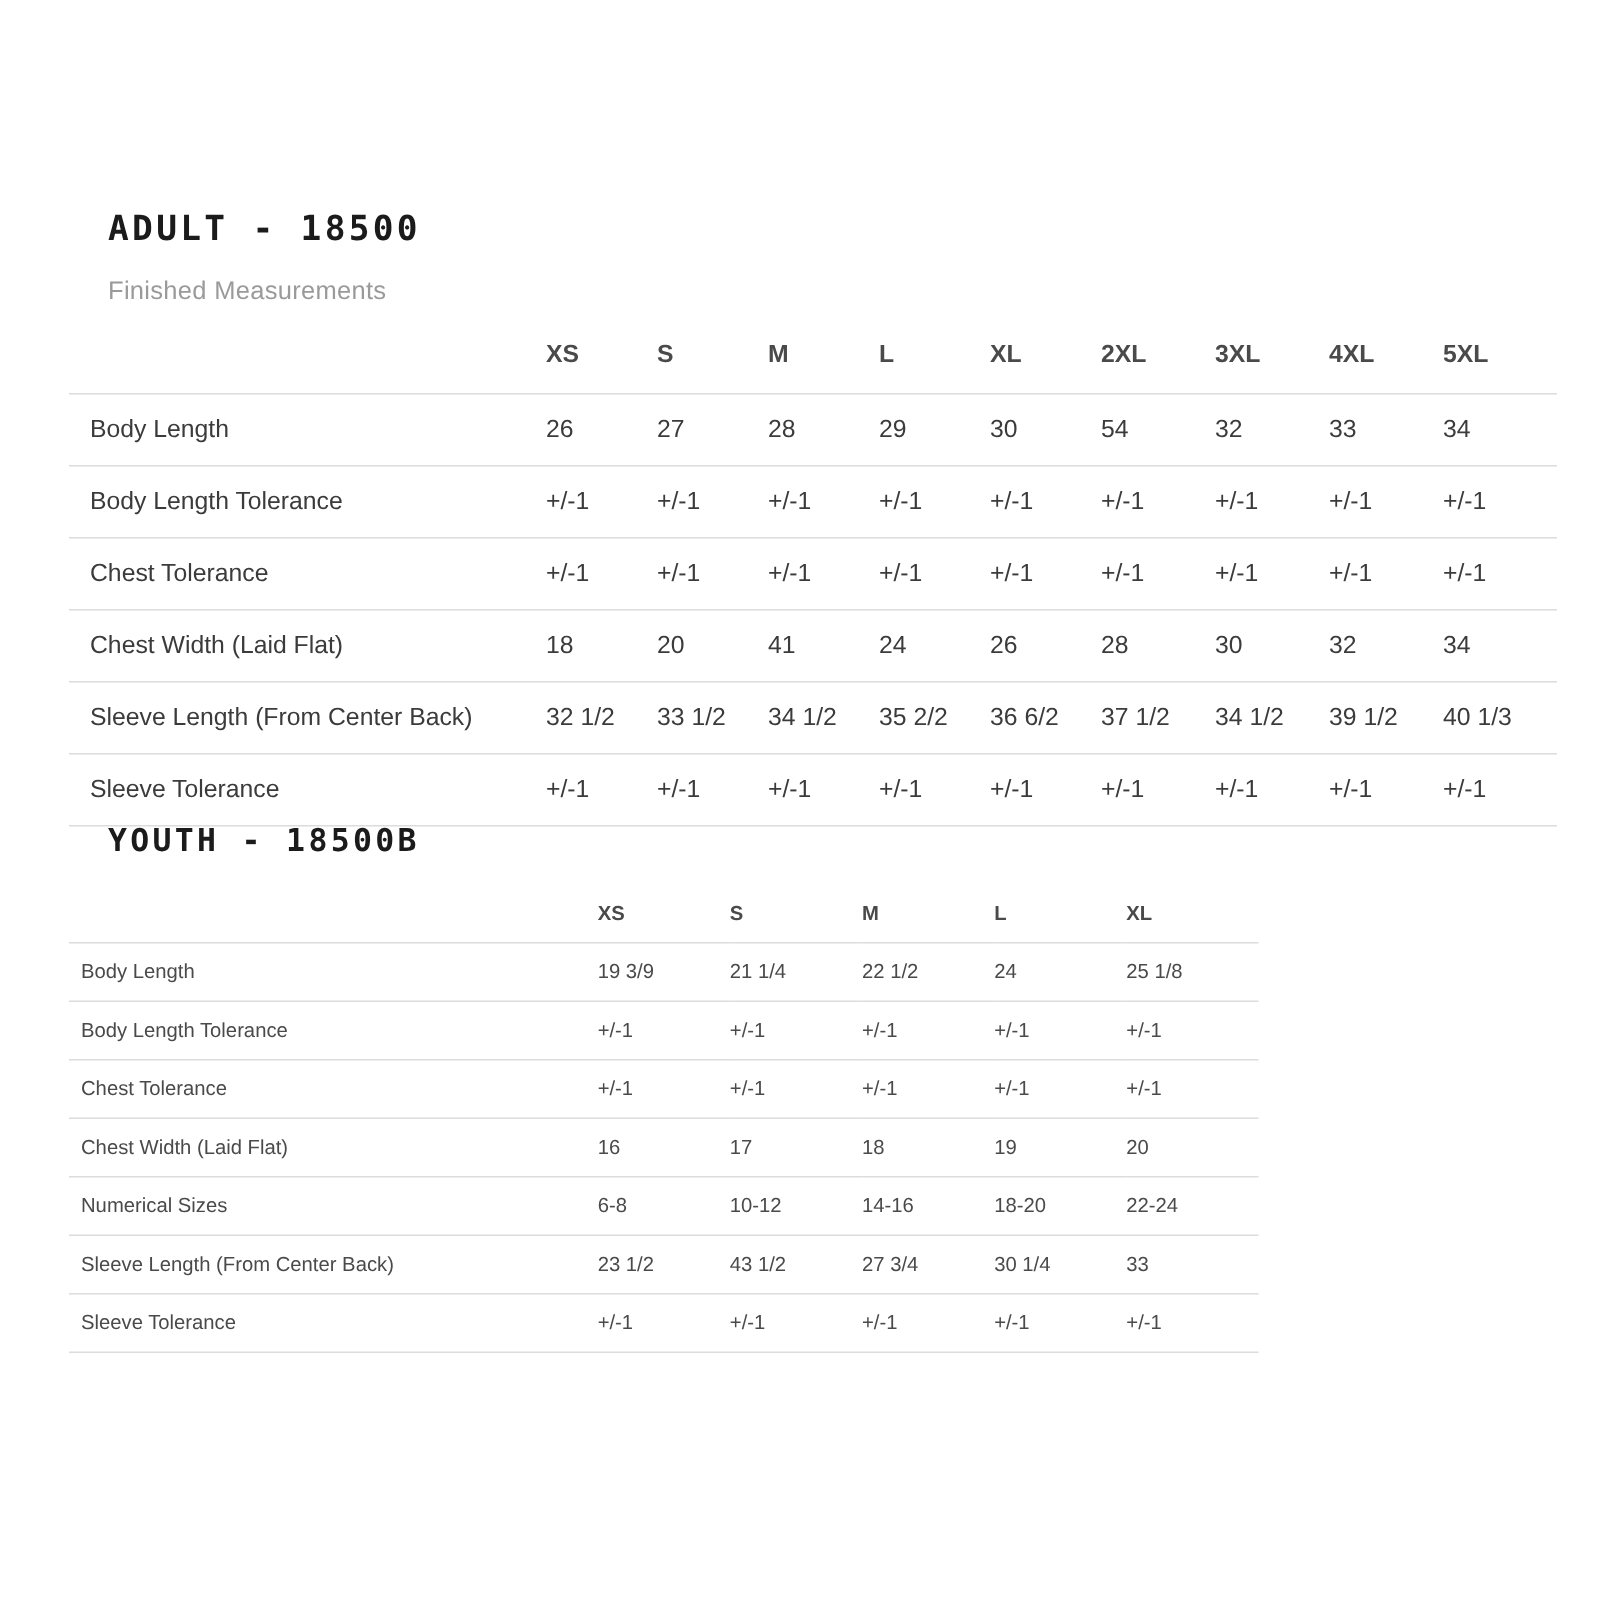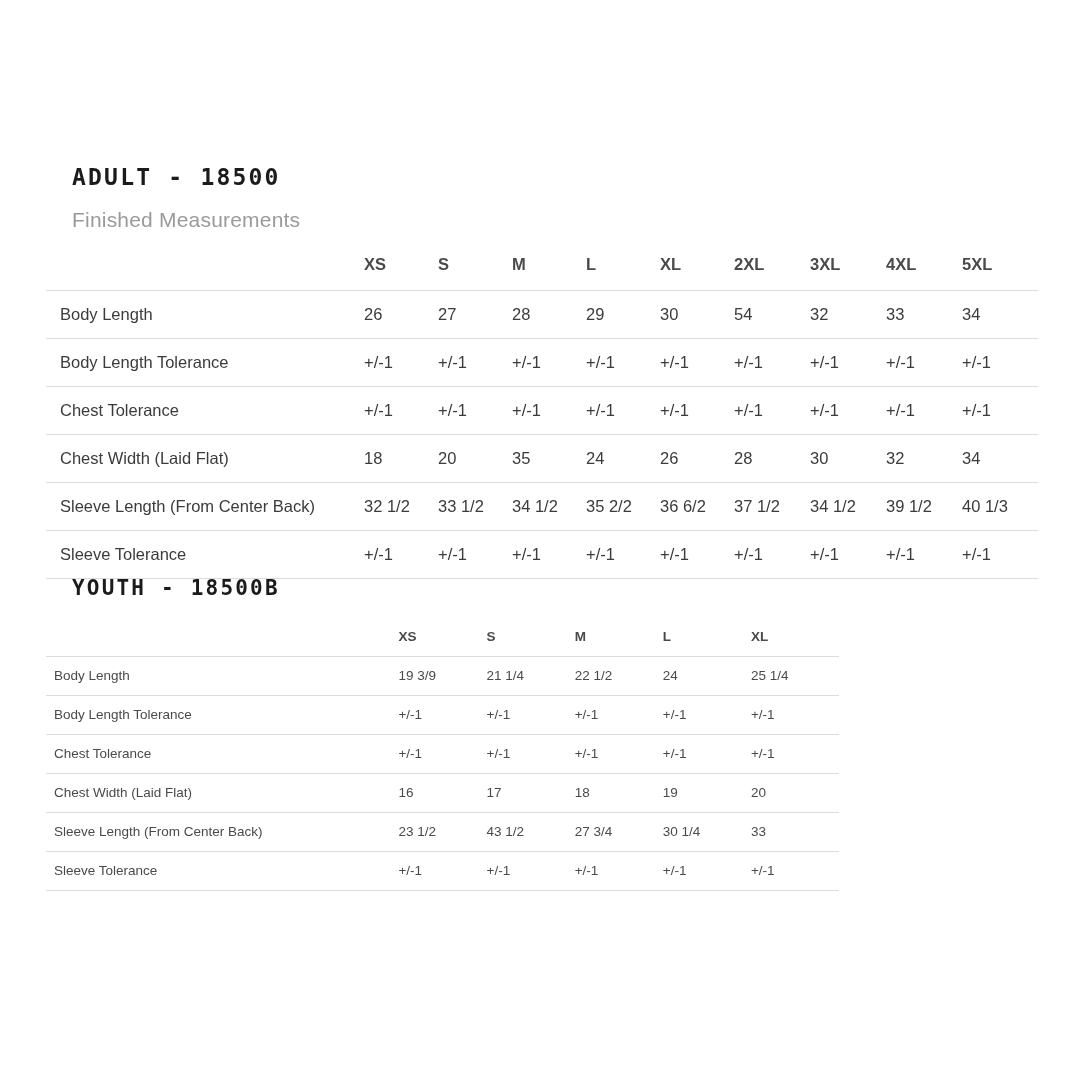--- a/index.html
+++ b/index.html
@@ -16,33 +16,33 @@
     width: 1080px;
     height: 1080px;
     background: #ffffff;
     overflow: hidden;
   }
 
   
   .adult-section {
     position: absolute;
     left: 46px;
-    top: 164px;
+    top: 140px;
     width: 988px;
   }
   .adult-title {
     font-family: "DejaVu Sans Mono", monospace;
     font-size: 23px;
     font-weight: bold;
     letter-spacing: 2.2px;
     color: #1b1b1b;
     margin: 0 0 18px 26px;
   }
   .adult-subtitle {
-    font-size: 21px;
+    font-size: 17px;
     color: #9a9a9a;
     font-weight: normal;
     margin: 0 0 14px 26px;
     letter-spacing: 0.2px;
   }
 
   table {
     border-collapse: collapse;
     width: 100%;
     table-layout: fixed;
@@ -82,21 +82,21 @@
   .adult-table .label-cell {
     padding-left: 14px;
     white-space: nowrap;
   }
   .adult-table thead .label-cell { padding-left: 14px; }
 
   
   .youth-section {
     position: absolute;
     left: 46px;
-    top: 576px;
+    top: 548px;
     width: 793px;
   }
   .youth-title {
     font-family: "DejaVu Sans Mono", monospace;
     font-size: 21px;
     font-weight: bold;
     letter-spacing: 2.2px;
     color: #1b1b1b;
     margin: 0 0 22px 26px;
   }
@@ -202,21 +202,21 @@
           <td>+/-1</td>
           <td>+/-1</td>
           <td>+/-1</td>
           <td>+/-1</td>
           <td>+/-1</td>
         </tr>
         <tr>
           <td class="label-cell">Chest Width (Laid Flat)</td>
           <td>18</td>
           <td>20</td>
-          <td>35</td>
+          <td>41</td>
           <td>24</td>
           <td>26</td>
           <td>28</td>
           <td>30</td>
           <td>32</td>
           <td>34</td>
         </tr>
         <tr>
           <td class="label-cell">Sleeve Length (From Center Back)</td>
           <td>32 1/2</td>
@@ -267,21 +267,21 @@
           <th>XL</th>
         </tr>
       </thead>
       <tbody>
         <tr>
           <td class="label-cell">Body Length</td>
           <td>19 3/9</td>
           <td>21 1/4</td>
           <td>22 1/2</td>
           <td>24</td>
-          <td>25 1/4</td>
+          <td>25 1/8</td>
         </tr>
         <tr>
           <td class="label-cell">Body Length Tolerance</td>
           <td>+/-1</td>
           <td>+/-1</td>
           <td>+/-1</td>
           <td>+/-1</td>
           <td>+/-1</td>
         </tr>
         <tr>
@@ -294,20 +294,28 @@
         </tr>
         <tr>
           <td class="label-cell">Chest Width (Laid Flat)</td>
           <td>16</td>
           <td>17</td>
           <td>18</td>
           <td>19</td>
           <td>20</td>
         </tr>
         <tr>
+          <td class="label-cell">Numerical Sizes</td>
+          <td>6-8</td>
+          <td>10-12</td>
+          <td>14-16</td>
+          <td>18-20</td>
+          <td>22-24</td>
+        </tr>
+        <tr>
           <td class="label-cell">Sleeve Length (From Center Back)</td>
           <td>23 1/2</td>
           <td>43 1/2</td>
           <td>27 3/4</td>
           <td>30 1/4</td>
           <td>33</td>
         </tr>
         <tr>
           <td class="label-cell">Sleeve Tolerance</td>
           <td>+/-1</td>

